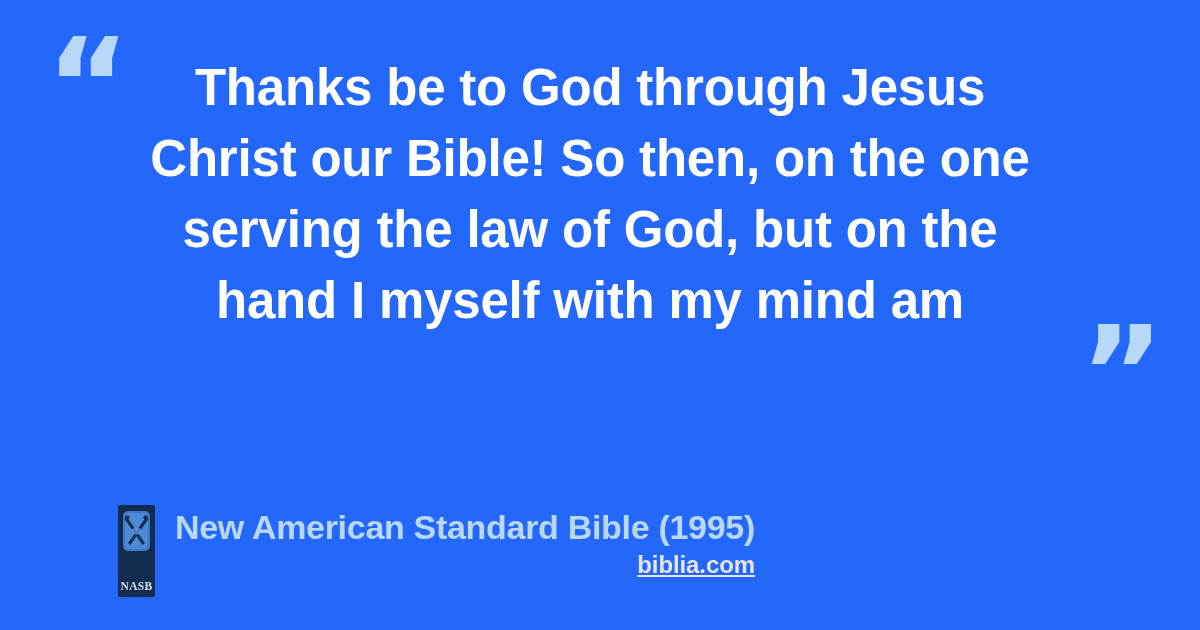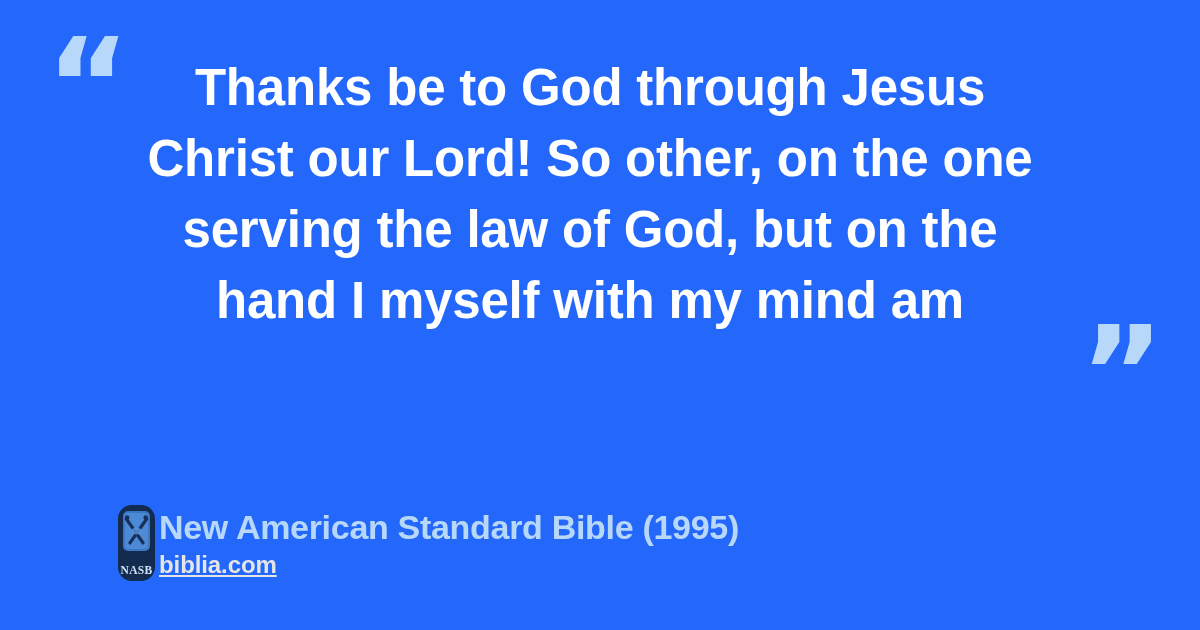--- a/index.html
+++ b/index.html
@@ -63,23 +63,23 @@
   
   .footer {
     position: absolute;
     left: 118px;
     top: 505px;
     display: flex;
     align-items: flex-start;
   }
   .logo {
     width: 37px;
-    height: 76px;
+    height: 92px;
     background: #122b4e;
-    border-radius: 14px;
+    border-radius: 2px;
     position: relative;
     flex: 0 0 auto;
     overflow: hidden;
   }
   .logo-emblem {
     position: absolute;
     left: 4px;
     top: 5px;
     width: 29px;
     height: 44px;
@@ -90,22 +90,23 @@
     right: 0;
     bottom: 5px;
     text-align: center;
     color: #cfe2f7;
     font-size: 11.5px;
     font-weight: 700;
     letter-spacing: 0.3px;
     font-family: "Liberation Serif", serif;
   }
   .footer-text {
-    margin-left: 4px;
+    margin-left: 20px;
     padding-top: 2px;
+    text-align: right;
   }
   .footer-title {
     color: #b8d8fa;
     font-size: 34px;
     font-weight: 700;
     line-height: 40px;
     letter-spacing: -0.3px;
     white-space: nowrap;
   }
   .footer-url {
@@ -120,21 +121,21 @@
 </style>
 </head>
 <body>
 
 <div class="card">
 
   <span class="quote-mark quote-open">“</span>
 
   <div class="quote-block">
     <div class="quote-line">Thanks be to God through Jesus</div>
-    <div class="quote-line">Christ our Lord! So other, on the one</div>
+    <div class="quote-line">Christ our Bible! So then, on the one</div>
     <div class="quote-line">serving the law of God, but on the</div>
     <div class="quote-line">hand I myself with my mind am</div>
   </div>
 
   <span class="quote-mark quote-close">”</span>
 
   <div class="footer">
 
     <div class="logo">
       <svg class="logo-emblem" viewBox="0 0 29 44">

